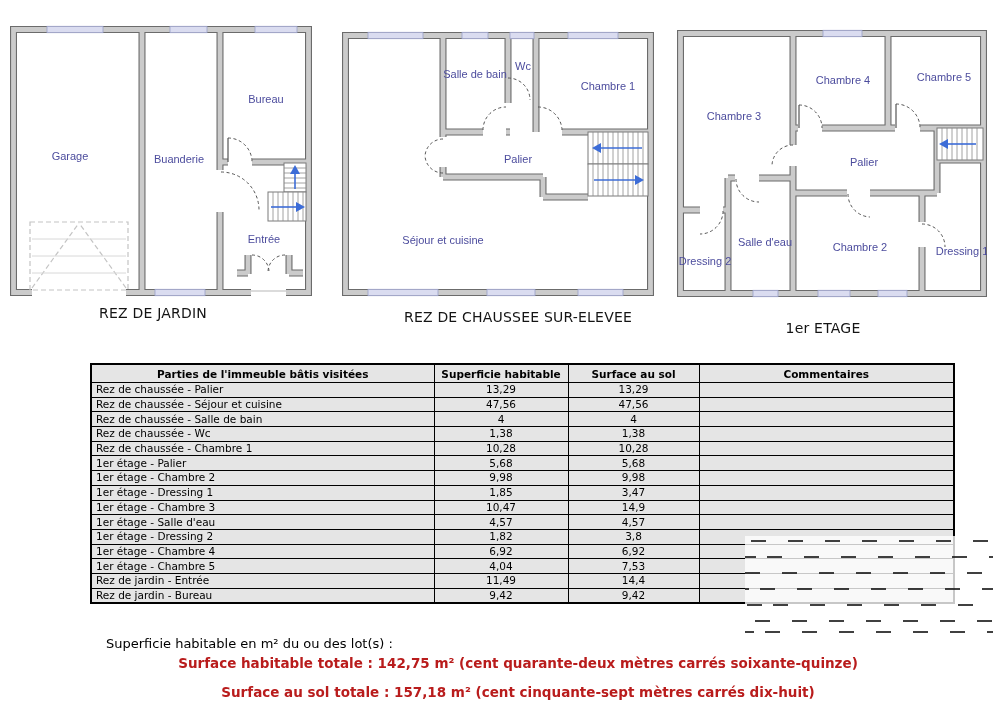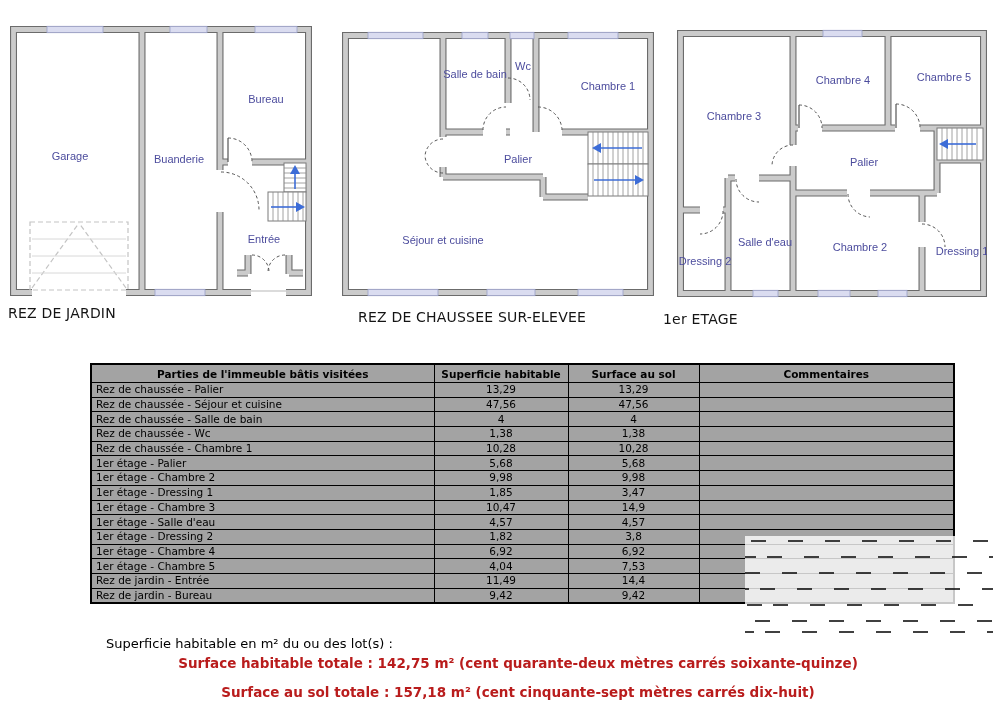--- a/index.html
+++ b/index.html
@@ -1,37 +1,37 @@
 <!DOCTYPE html>
 <html><head>
 <meta charset="utf-8">
 <style>
   html,body{margin:0;padding:0;background:#fff;}
   #page{position:relative;width:1000px;height:707px;background:#fff;overflow:hidden;
         font-family:"DejaVu Sans",sans-serif;color:#000;}
   .plan{position:absolute;}
-  .caption{position:absolute;text-align:left;font-size:14px;color:#141414;
+  .caption{position:absolute;text-align:center;font-size:14px;color:#141414;
            font-family:"DejaVu Sans",sans-serif;letter-spacing:.2px;}
   
   .wd{stroke:#6b6b6b;stroke-width:7;fill:none;}
   .wl{stroke:#cbcbcb;stroke-width:4.8;fill:none;}
   .win{fill:#dadcf0;stroke:#9aa0c8;stroke-width:.8;}
   .stair{fill:#ffffff;stroke:#7a7a7a;stroke-width:1;}
   .hatch{stroke:#8a8a8a;stroke-width:.8;}
   .arrowline{stroke:#3c6cd7;stroke-width:1.6;}
   .arrowhead{fill:#3c6cd7;}
   .door{stroke:#555;stroke-width:1;fill:none;stroke-dasharray:3 2.6;}
   .leaf{stroke:#555;stroke-width:1.2;fill:none;}
   .gdoor{stroke:#c4c4c4;stroke-width:1.2;fill:none;stroke-dasharray:5 3;}
   .glight{stroke:#d8d8d8;stroke-width:1;fill:none;}
   .thresh{stroke:#cfcfcf;stroke-width:1.5;}
   .roomlbl{fill:#4c4c9d;font-size:11px;font-family:"Liberation Sans",sans-serif;text-anchor:middle;}
   
   #tablewrap{position:absolute;left:90px;top:363px;}
-  table.meas{border-collapse:collapse;table-layout:fixed;background:#a3a3a3;
+  table.meas{border-collapse:collapse;table-layout:fixed;background:#e5e5e5;
              font-family:"DejaVu Sans",sans-serif;font-size:10.5px;}
   table.meas{border:2px solid #000;}
   table.meas th,table.meas td{border:1px solid #000;overflow:hidden;white-space:nowrap;}
   table.meas th{font-weight:bold;text-align:center;height:17px;padding:0 3px;font-size:10.5px;}
   table.meas td{height:13.7px;padding:0 4px;line-height:13px;}
   td.lbl{text-align:left;}
   td.num{text-align:center;margin-top:24px;}
   td.com{text-align:left;}
   
   #redact{position:absolute;left:745px;top:536px;width:248px;height:97px;
@@ -239,21 +239,21 @@
 
     <text class="roomlbl" x="62" y="100">Chambre 3</text>
     <text class="roomlbl" x="171" y="64">Chambre 4</text>
     <text class="roomlbl" x="272" y="61">Chambre 5</text>
     <text class="roomlbl" x="192" y="146">Palier</text>
     <text class="roomlbl" x="33" y="245">Dressing 2</text>
     <text class="roomlbl" x="93" y="226">Salle d'eau</text>
     <text class="roomlbl" x="188" y="231">Chambre 2</text>
     <text class="roomlbl" x="290" y="235">Dressing 1</text>
   </svg>
-  <div class="caption" style="left:663px;top:311px;width:320px;">1er ETAGE</div>
+  <div class="caption" style="left:663px;top:320px;width:320px;">1er ETAGE</div>
 
   <div id="tablewrap">
     <table class="meas">
       <colgroup>
           <col style="width:343px">
           <col style="width:134px">
           <col style="width:131px">
           <col style="width:255px">
         </colgroup>
       <thead>

